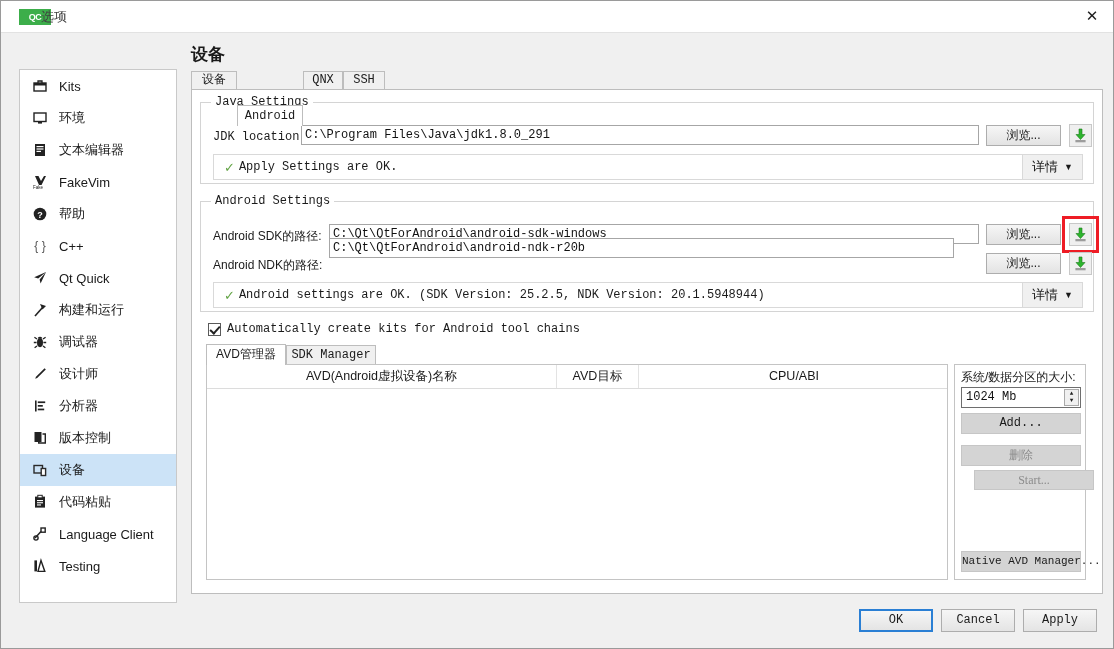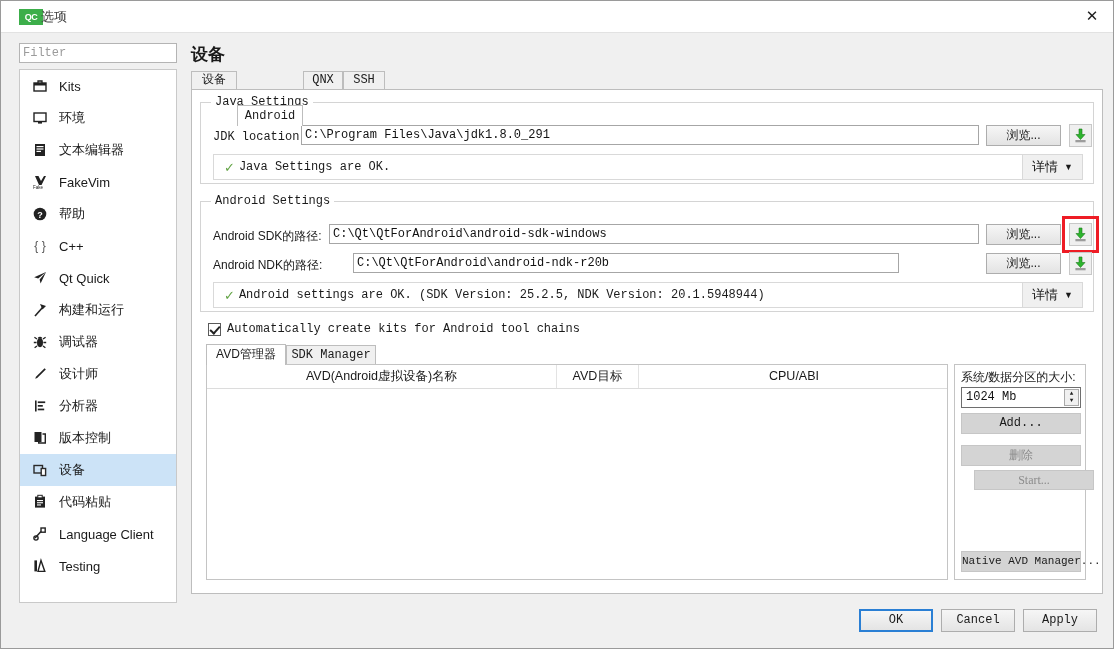--- a/index.html
+++ b/index.html
@@ -25,21 +25,21 @@
   .titlebar {
     position: absolute;
     left: 0; top: 0;
     width: 1114px; height: 31px;
     background: #ffffff;
     border-bottom: 1px solid #e2e2e2;
   }
   .title-logo {
     position: absolute;
     left: 18px; top: 8px;
-    width: 24px; height: 16px;
+    width: 32px; height: 16px;
     background: #3cae4a;
     color: #ffffff;
     font-size: 9px;
     font-weight: bold;
     line-height: 16px;
     text-align: center;
     letter-spacing: -0.5px;
     font-family: "Liberation Sans", sans-serif;
   }
   .title-text {
@@ -401,21 +401,20 @@
 <body>
 
 <div id="app">
 
   <div class="titlebar">
     <div class="title-logo">QC</div>
     <div class="title-text">选项</div>
     <div class="title-close">✕</div>
   </div>
 
-  <input class="filter-input" value="" placeholder="Filter" style="">
 
   <div class="sidebar">
 
     <div class="side-item">
       <span class="side-ico">
         <svg width="16" height="16" viewBox="0 0 16 16">
             <rect x="2" y="5" width="12" height="8" fill="none" stroke="#222" stroke-width="1.4"></rect>
             <rect x="2" y="5" width="12" height="2.5" fill="#222"></rect>
             <path d="M6 5 V3 H10 V5" fill="none" stroke="#222" stroke-width="1.3"></path>
           </svg>
@@ -601,21 +600,21 @@
 
       <div class="dlbtn" style="left:868px; top:21px;">
         <svg width="17" height="17" viewBox="0 0 17 17">
           <path d="M7 2 H10 V7.5 H13 L8.5 12.5 L4 7.5 H7 Z" fill="#2db52d" stroke="#1c7a1c" stroke-width="0.6"></path>
           <rect x="3.4" y="13" width="10.2" height="2.3" fill="#9c9c9c"></rect>
         </svg>
       </div>
 
       <div class="okbar" style="left:12px; top:51px; width:870px; height:26px;">
         <span class="check">✓</span>
-        <span class="oktext">Java Settings are OK.</span>
+        <span class="oktext">Apply Settings are OK.</span>
         <div class="detail-btn">
           <span>详情</span>
           <span style="font-size:9px;">▼</span>
         </div>
       </div>
     </div>
 
     <div class="groupbox" style="left:8px; top:111px; width:894px; height:111px;">
       <div class="group-title">Android Settings</div>
 
@@ -624,21 +623,21 @@
       <div class="btn cn" style="left:785px; top:22px; width:75px; height:21px; line-height:19px;">浏览...</div>
       <div class="dlbtn" style="left:868px; top:21px;">
         <svg width="17" height="17" viewBox="0 0 17 17">
           <path d="M7 2 H10 V7.5 H13 L8.5 12.5 L4 7.5 H7 Z" fill="#2db52d" stroke="#1c7a1c" stroke-width="0.6"></path>
           <rect x="3.4" y="13" width="10.2" height="2.3" fill="#9c9c9c"></rect>
         </svg>
       </div>
       <div class="redbox" style="left:861px; top:14px; width:37px; height:37px;"></div>
 
       <div class="lbl lbl-cn" style="left:12px; top:55px; font-size:12px;">Android NDK的路径:</div>
-      <input class="txtbox" style="left: 128px; top: 51px; width: 546px; margin-left: 24px;" value="C:\Qt\QtForAndroid\android-ndk-r20b">
+      <input class="txtbox" style="left: 128px; top: 36px; width: 625px;" value="C:\Qt\QtForAndroid\android-ndk-r20b">
       <div class="btn cn" style="left:785px; top:51px; width:75px; height:21px; line-height:19px;">浏览...</div>
       <div class="dlbtn" style="left:868px; top:50px;">
         <svg width="17" height="17" viewBox="0 0 17 17">
           <path d="M7 2 H10 V7.5 H13 L8.5 12.5 L4 7.5 H7 Z" fill="#2db52d" stroke="#1c7a1c" stroke-width="0.6"></path>
           <rect x="3.4" y="13" width="10.2" height="2.3" fill="#9c9c9c"></rect>
         </svg>
       </div>
 
       <div class="okbar" style="left:12px; top:80px; width:870px; height:26px;">
         <span class="check">✓</span>

